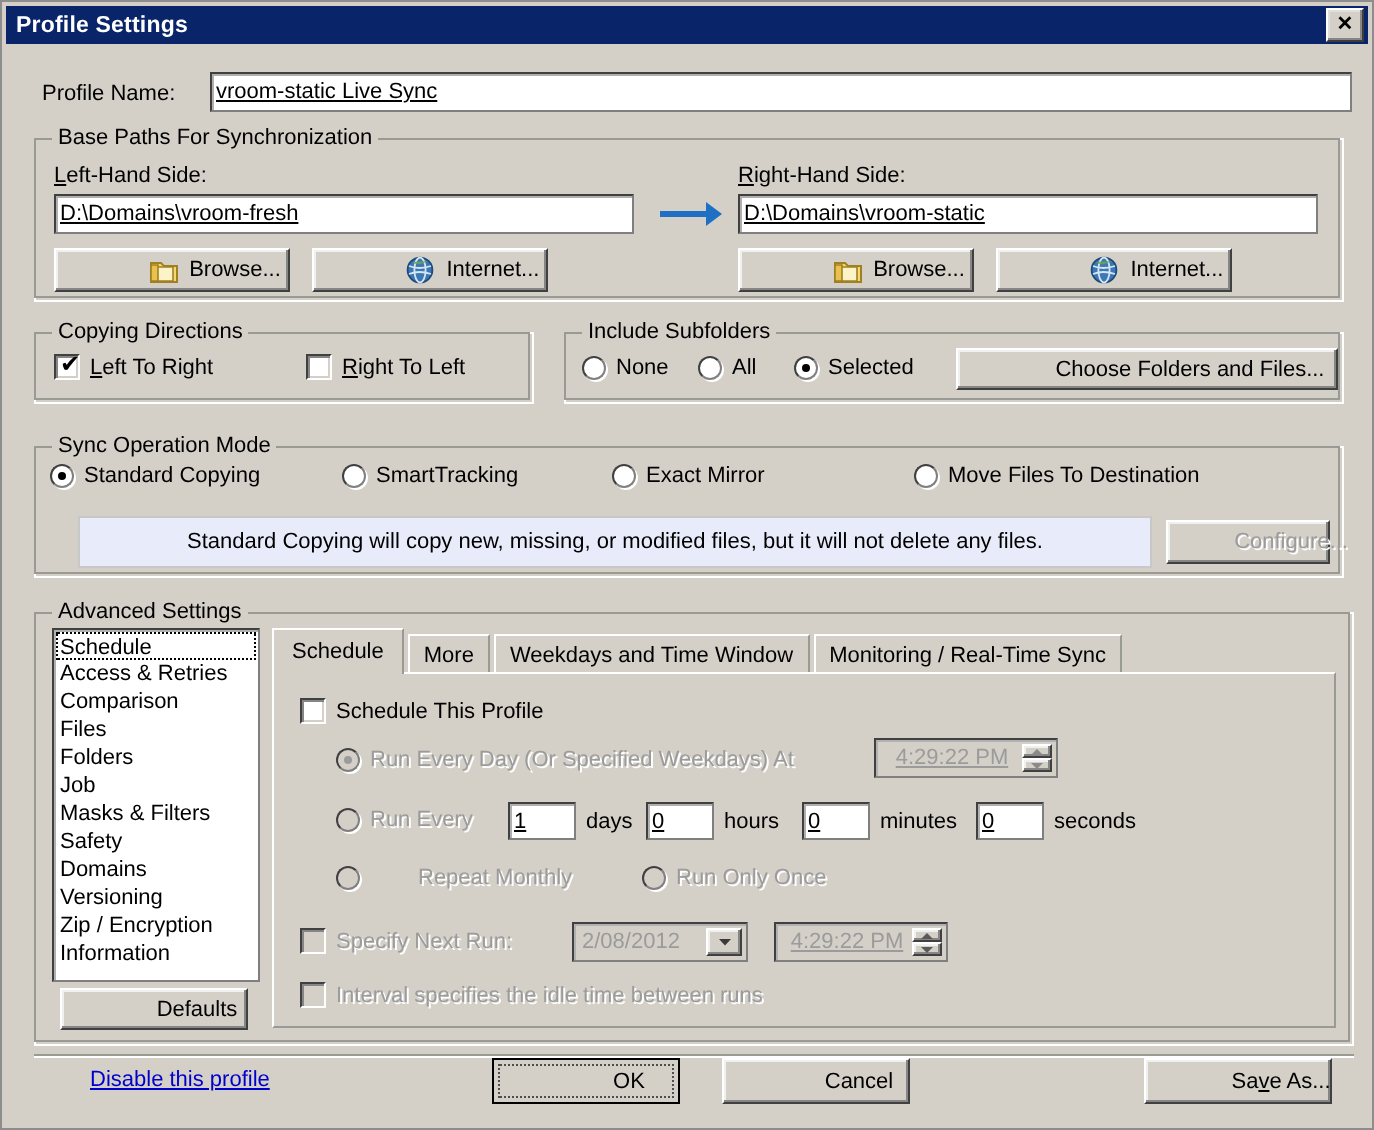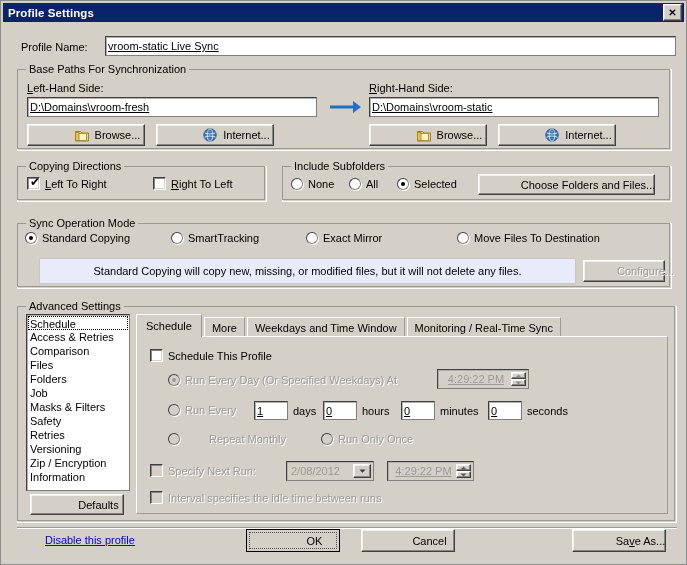--- a/index.html
+++ b/index.html
@@ -447,21 +447,21 @@
   <div class="rb" style="left:348px; top:177px;">
     <span class="circ"></span>
     <span class="txt">All</span>
   </div>
   <div class="rb" style="left:396px; top:177px;">
     <span class="circ">
         <span class="dot"></span>
       </span>
     <span class="txt">Selected</span>
   </div>
-  <div class="btn" style="left:477px; top:173px; width:177px; height:21px;">Choose Folders and Files...</div>
+  <div class="btn" style="left:477px; top:173px; width:191px; height:21px;">Choose Folders and Files...</div>
 
   <div class="group" style="left:16px; top:222px; width:655px; height:66px;">
     <div class="gframe"></div>
     <div class="gtitle">Sync Operation Mode</div>
   </div>
   <div class="rb" style="left:24px; top:231px;">
     <span class="circ">
         <span class="dot"></span>
       </span>
     <span class="txt">Standard Copying</span>
@@ -490,21 +490,21 @@
 
   <div class="listbox" style="left:25px; top:313px; width:104px; height:177px;" id="adv-list">
       <div class="li sel">Schedule</div>
       <div class="li">Access &amp; Retries</div>
       <div class="li">Comparison</div>
       <div class="li">Files</div>
       <div class="li">Folders</div>
       <div class="li">Job</div>
       <div class="li">Masks &amp; Filters</div>
       <div class="li">Safety</div>
-      <div class="li">Retries</div>
+      <div class="li">Domains</div>
       <div class="li">Versioning</div>
       <div class="li">Zip / Encryption</div>
       <div class="li">Information</div>
     </div>
 
   <div class="btn" style="left:29px; top:493px; width:94px; height:21px;">Defaults</div>
 
   <div class="tabstrip" style="left:137px; top:313px; width:530px; height:23px;" id="tabstrip">
       <div class="tab active">Schedule</div>
       <div class="tab">More</div>

